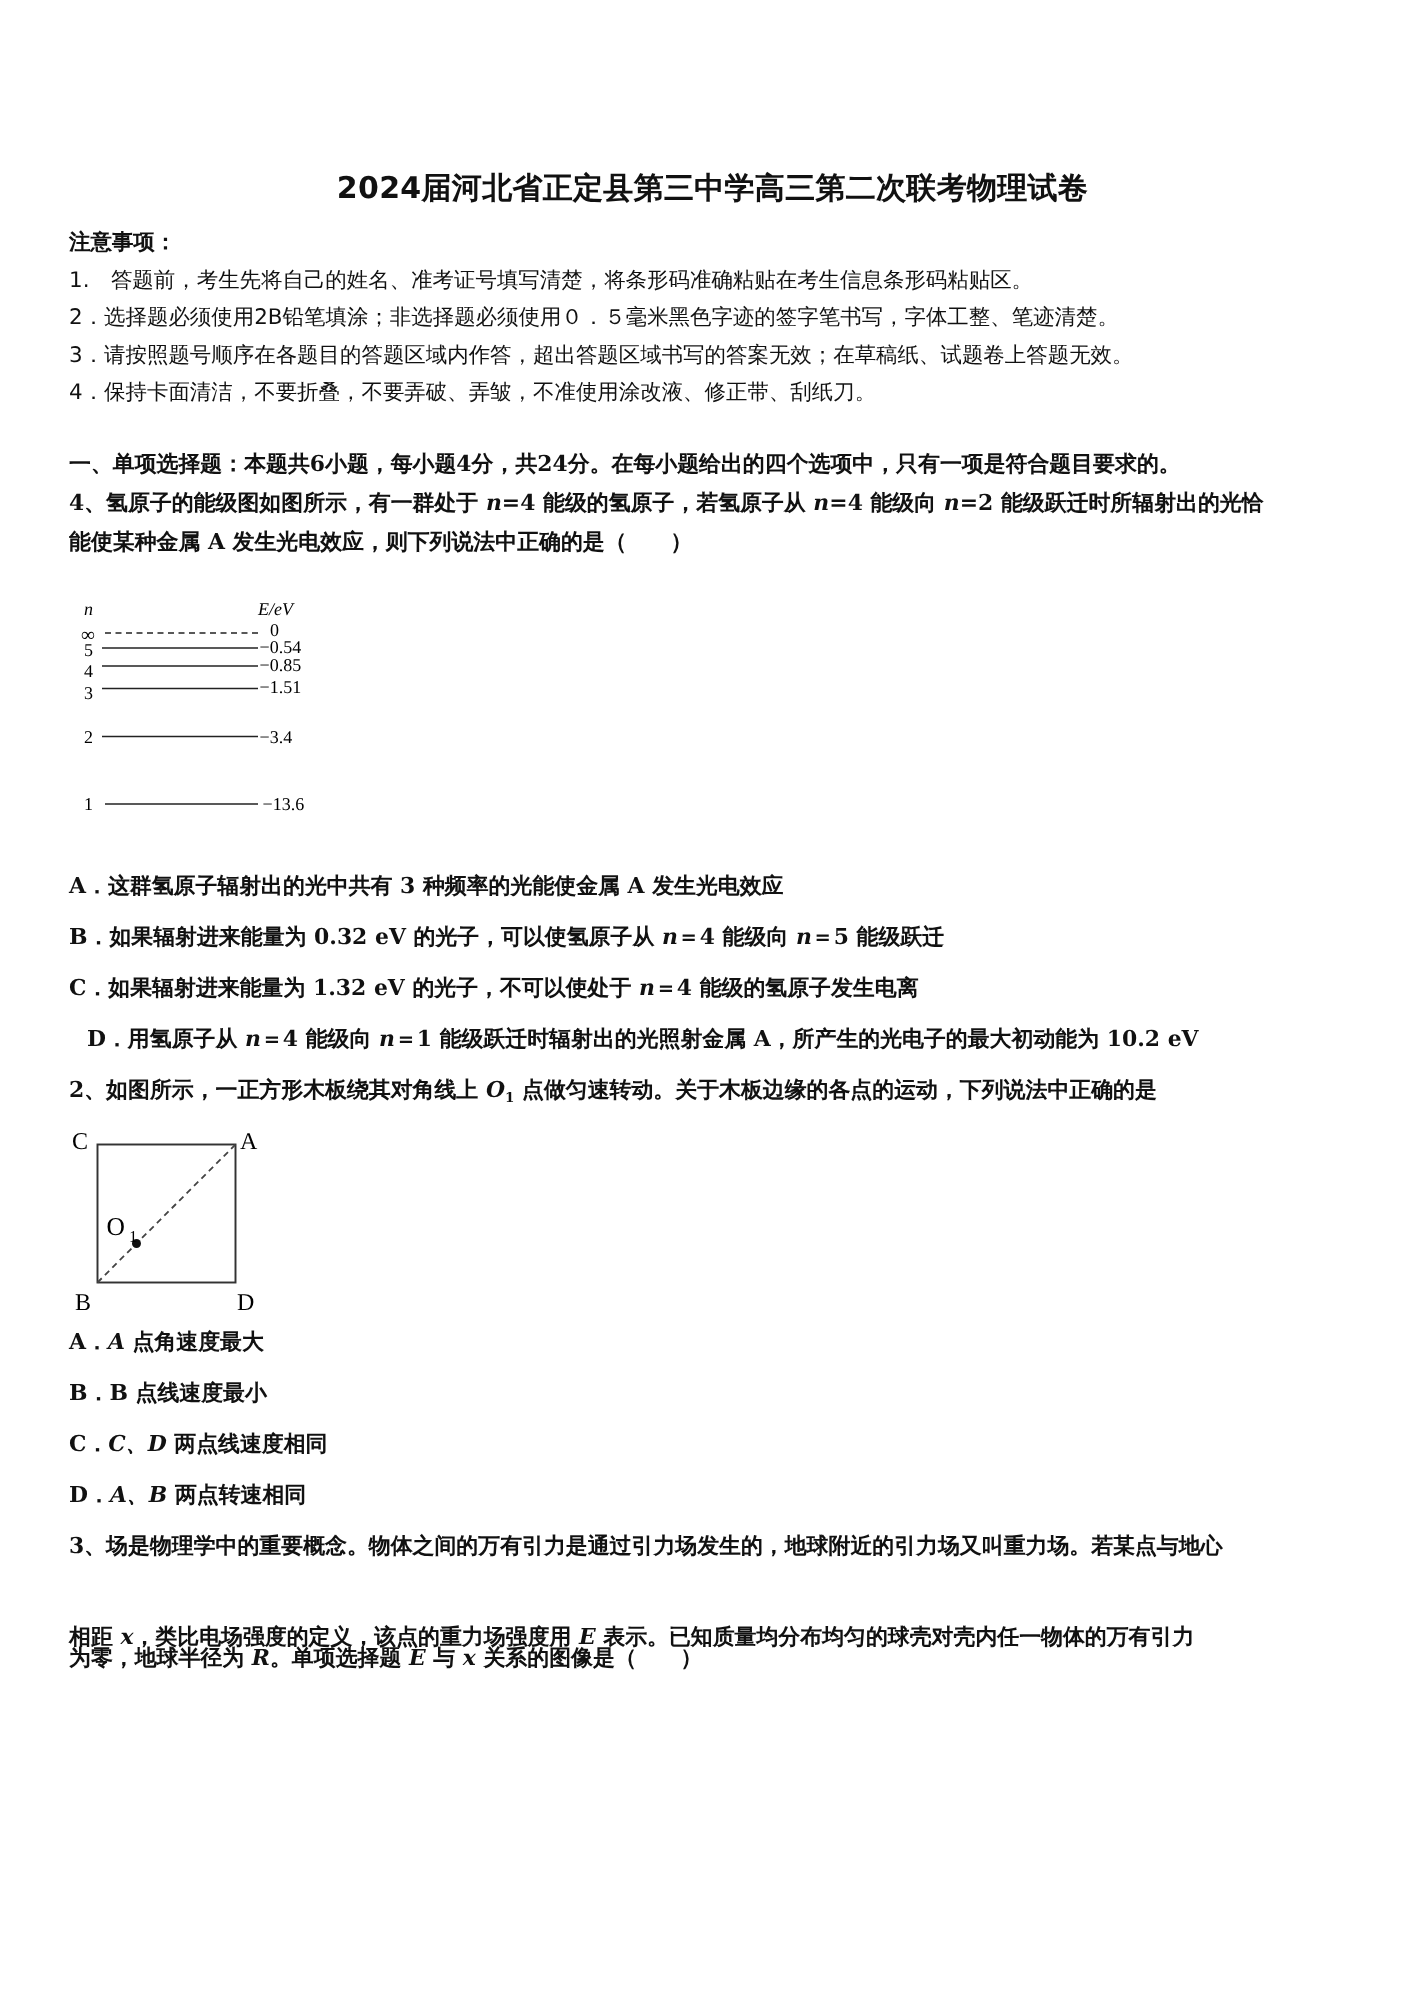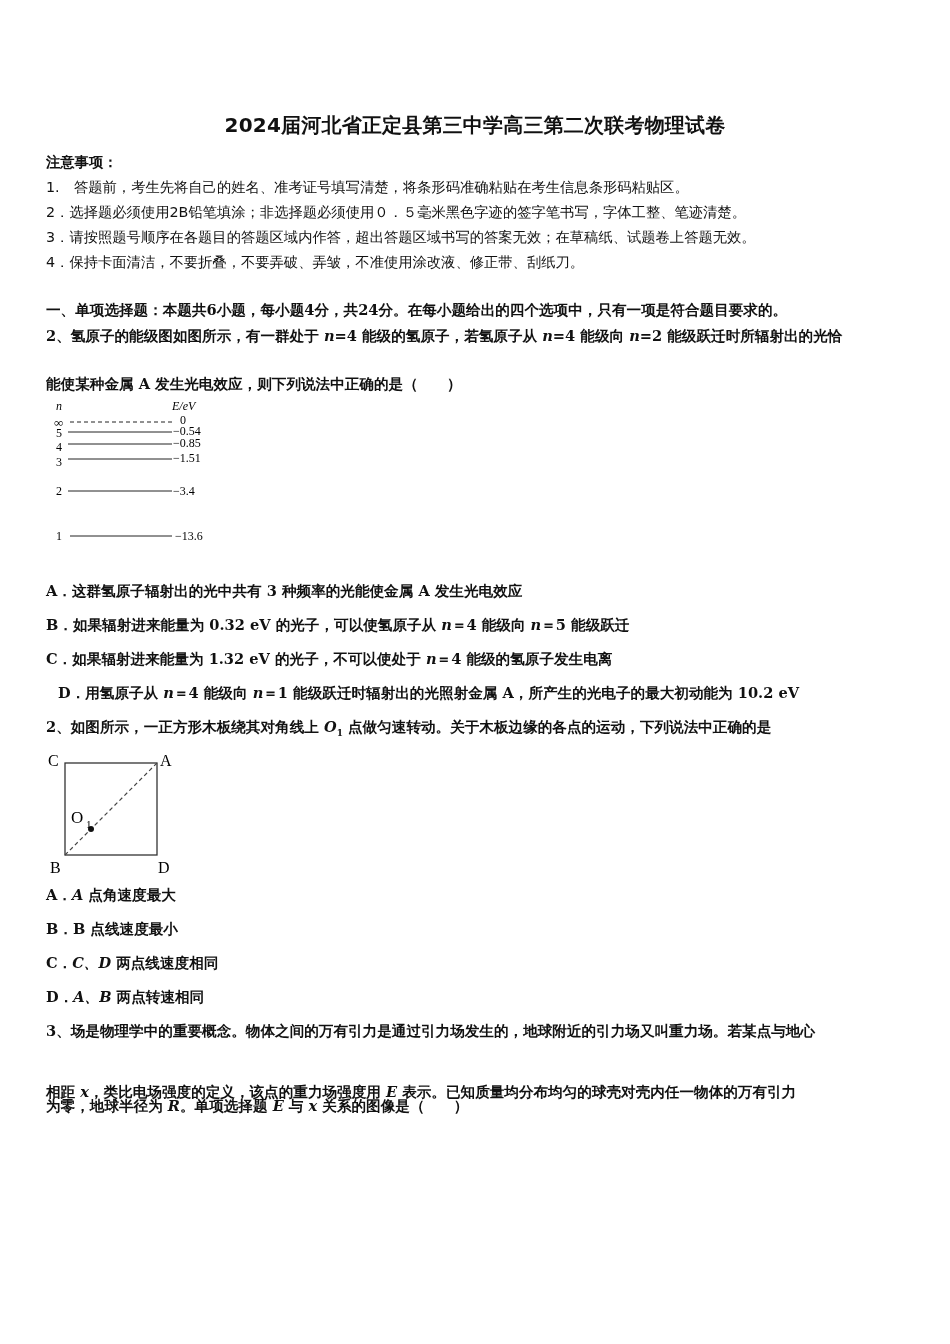--- a/index.html
+++ b/index.html
@@ -29,22 +29,22 @@
 <div class="title">2024届河北省正定县第三中学高三第二次联考物理试卷</div>
 
 <div class="line notice" style="top:152px;"><b>注意事项：</b></div>
 <div class="line notice" style="top:177px;">1.　答题前，考生先将自己的姓名、准考证号填写清楚，将条形码准确粘贴在考生信息条形码粘贴区。</div>
 <div class="line notice" style="top:202px;">2．选择题必须使用2B铅笔填涂；非选择题必须使用０．５毫米黑色字迹的签字笔书写，字体工整、笔迹清楚。</div>
 <div class="line notice" style="top:227px;">3．请按照题号顺序在各题目的答题区域内作答，超出答题区域书写的答案无效；在草稿纸、试题卷上答题无效。</div>
 <div class="line notice" style="top:252px;">4．保持卡面清洁，不要折叠，不要弄破、弄皱，不准使用涂改液、修正带、刮纸刀。</div>
 
 <div class="line" style="top:300px;">一、单项选择题：本题共6小题，每小题4分，共24分。在每小题给出的四个选项中，只有一项是符合题目要求的。</div>
 
-<div class="line" style="top:326px;"><span>2、氢原子的能级图如图所示，有一群处于 </span><span class="it">n</span><span>=4 能级的氢原子，若氢原子从 </span><span class="it">n</span><span>=4 能级向 </span><span class="it">n</span><span>=2 能级跃迁时所辐射出的光恰</span></div>
-<div class="line" style="top:374px;">能使某种金属 A 发生光电效应，则下列说法中正确的是（　　）</div>
+<div class="line" style="top:326px;"><span>4、氢原子的能级图如图所示，有一群处于 </span><span class="it">n</span><span>=4 能级的氢原子，若氢原子从 </span><span class="it">n</span><span>=4 能级向 </span><span class="it">n</span><span>=2 能级跃迁时所辐射出的光恰</span></div>
+<div class="line" style="top:352px;">能使某种金属 A 发生光电效应，则下列说法中正确的是（　　）</div>
 
 <div class="svgwrap" style="left:50px; top:395px;">
   <svg width="170" height="155" viewBox="0 0 170 155">
     <text x="6" y="15" font-size="12" font-style="italic">n</text>
     <text x="122" y="15" font-size="12" font-style="italic">E/eV</text>
 
     <text x="4" y="32" font-size="13">∞</text>
     <line x1="20" y1="27" x2="122" y2="27" stroke="#222" stroke-width="1" stroke-dasharray="4,3"></line>
     <text x="130" y="29" font-size="12">0</text>
 

